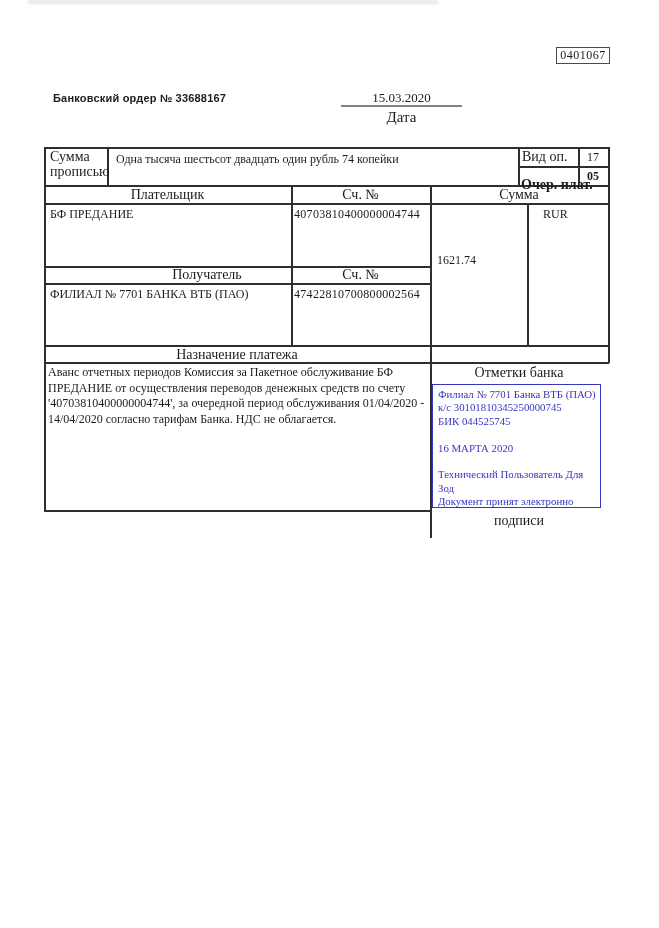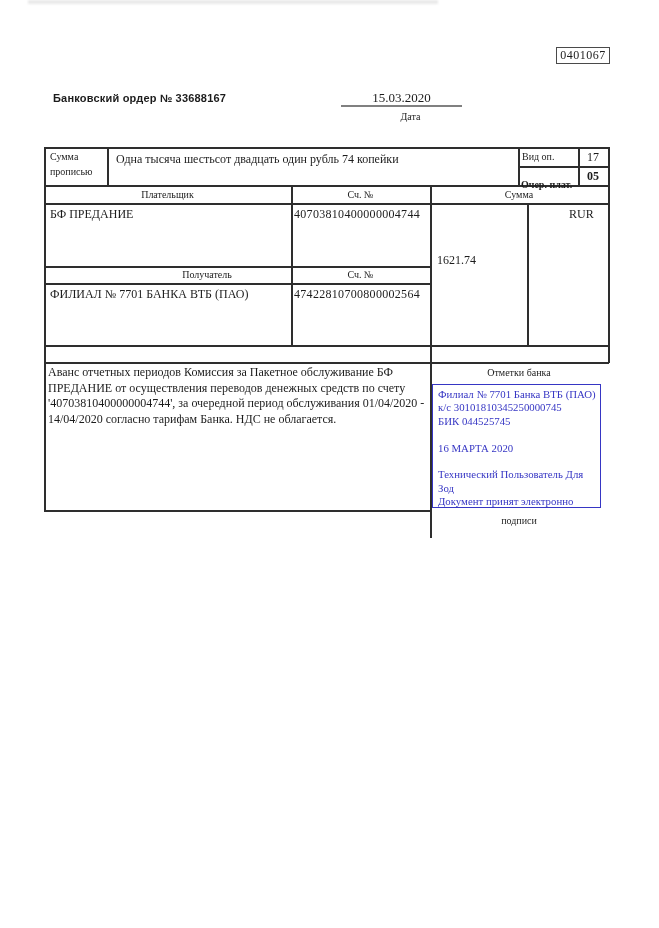--- a/index.html
+++ b/index.html
@@ -3,21 +3,21 @@
 <meta charset="utf-8">
 <style>
   html,body{margin:0;padding:0;}
   body{background:#e8e8e8;font-family:"Liberation Serif", serif;}
   #page{position:relative;width:659px;height:928px;background:#ffffff;overflow:hidden;
         color:#1c1c1c;}
   .hline{position:absolute;height:1.6px;background:#2e2e2e;}
   .vline{position:absolute;width:1.6px;background:#2e2e2e;}
   .t{position:absolute;white-space:nowrap;font-size:12px;line-height:14px;}
   .center{text-align:center;}
-  .small{font-size:10px;}
+  .small{font-size:14px;}
   .title{font-family:"Liberation Sans", sans-serif;font-weight:bold;font-size:11px;
          letter-spacing:0.2px;}
   .code-box{position:absolute;left:556px;top:47px;width:52px;height:15px;
             border:1.5px solid #4a4a4a;display:flex;align-items:center;justify-content:center;
             font-size:12px;letter-spacing:0.5px;}
   .date-underline{position:absolute;left:341px;top:105px;width:121px;height:2px;background:#808080;}
   .purpose-text{position:absolute;left:48px;top:365px;width:384px;
                 font-size:12px;line-height:15.5px;white-space:normal;}
   .stamp{position:absolute;left:432px;top:384px;width:169px;height:124px;
          border:1.5px solid #3636c4;color:#3636c4;padding:3px 0 0 5px;box-sizing:border-box;}
@@ -32,21 +32,21 @@
 
   <div class="artifact"></div>
 
   <div class="code-box">
     <span>0401067</span>
   </div>
 
   <div class="t title" style="left:53px;top:91px;">Банковский ордер № 33688167</div>
   <div class="t center" style="left:341px;top:91px;width:121px;font-size:13px;">15.03.2020</div>
   <div class="date-underline"></div>
-  <div class="t center" style="left:350px;top:110px;width:121px;font-size:10px;">Дата</div>
+  <div class="t center" style="left:341px;top:110px;width:121px;font-size:15px;">Дата</div>
 
   <div class="hline" style="left:44px;top:147px;width:565px;"></div>
   <div class="hline" style="left:518px;top:166px;width:91px;"></div>
   <div class="hline" style="left:44px;top:185px;width:565px;"></div>
   <div class="hline" style="left:44px;top:203px;width:565px;"></div>
   <div class="hline" style="left:44px;top:266px;width:387px;"></div>
   <div class="hline" style="left:44px;top:283px;width:387px;"></div>
   <div class="hline" style="left:44px;top:345px;width:565px;"></div>
   <div class="hline" style="left:44px;top:362px;width:565px;"></div>
   <div class="hline" style="left:44px;top:510px;width:387px;"></div>
@@ -69,28 +69,29 @@
   <div class="t small" style="left:521px;top:178px;font-weight:bold;">Очер. плат.</div>
   <div class="t center" style="left:578px;top:169px;width:30px;font-weight:bold;">05</div>
 
   <div class="t small center" style="left:44px;top:188px;width:247px;border-radius:6px;">Плательщик</div>
   <div class="t small center" style="left:291px;top:188px;width:139px;">Сч. №</div>
   <div class="t small center" style="left:430px;top:188px;width:178px;">Сумма</div>
 
   <div class="t" style="left:50px;top:207px;">БФ ПРЕДАНИЕ</div>
   <div class="t" style="left:294px;top:207px;letter-spacing:0.3px;">40703810400000004744</div>
   <div class="t" style="left:437px;top:207px;margin-top:46px;">1621.74</div>
-  <div class="t" style="left:543px;top:207px;margin-left:26px;">RUR</div>
+  <div class="t" style="left:543px;top:207px;">RUR</div>
 
   <div class="t small center" style="left:44px;top:268px;width:246px;margin-left:40px;">Получатель</div>
   <div class="t small center" style="left:291px;top:268px;width:139px;">Сч. №</div>
 
   <div class="t" style="left:50px;top:287px;">ФИЛИАЛ № 7701 БАНКА ВТБ (ПАО)</div>
   <div class="t" style="left:294px;top:287px;letter-spacing:0.3px;">47422810700800002564</div>
 
+  <div class="t small center" style="left:44px;top:348px;width:386px;">Назначение платежа</div>
   <div class="purpose-text">Аванс отчетных периодов Комиссия за Пакетное обслуживание БФ ПРЕДАНИЕ от осуществления переводов денежных средств по счету '40703810400000004744', за очередной период обслуживания 01/04/2020 - 14/04/2020 согласно тарифам Банка. НДС не облагается.</div>
 
   <div class="t small center" style="left:430px;top:366px;width:178px;">Отметки банка</div>
 
   <div class="stamp">
     <div class="stamp-line">Филиал № 7701 Банка ВТБ (ПАО)</div>
     <div class="stamp-line">к/с 30101810345250000745</div>
     <div class="stamp-line">БИК 044525745</div>
     <div class="stamp-line"></div>
     <div class="stamp-line">16 МАРТА 2020</div>

